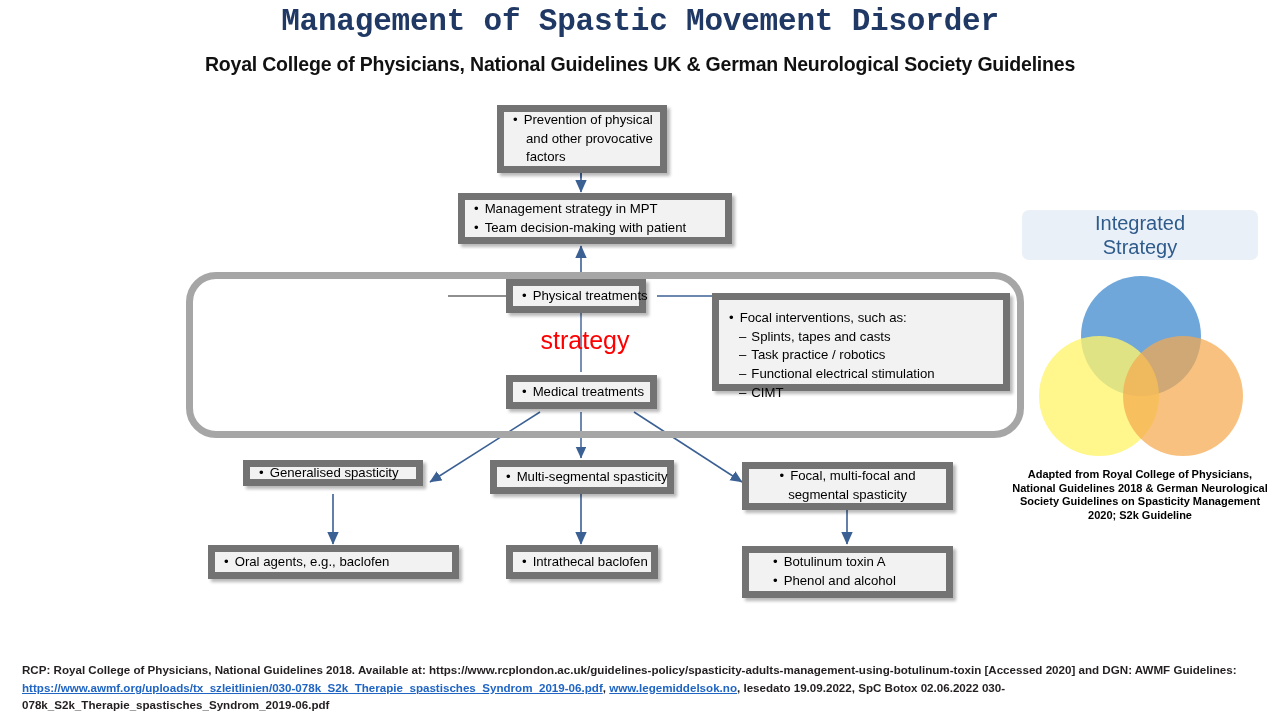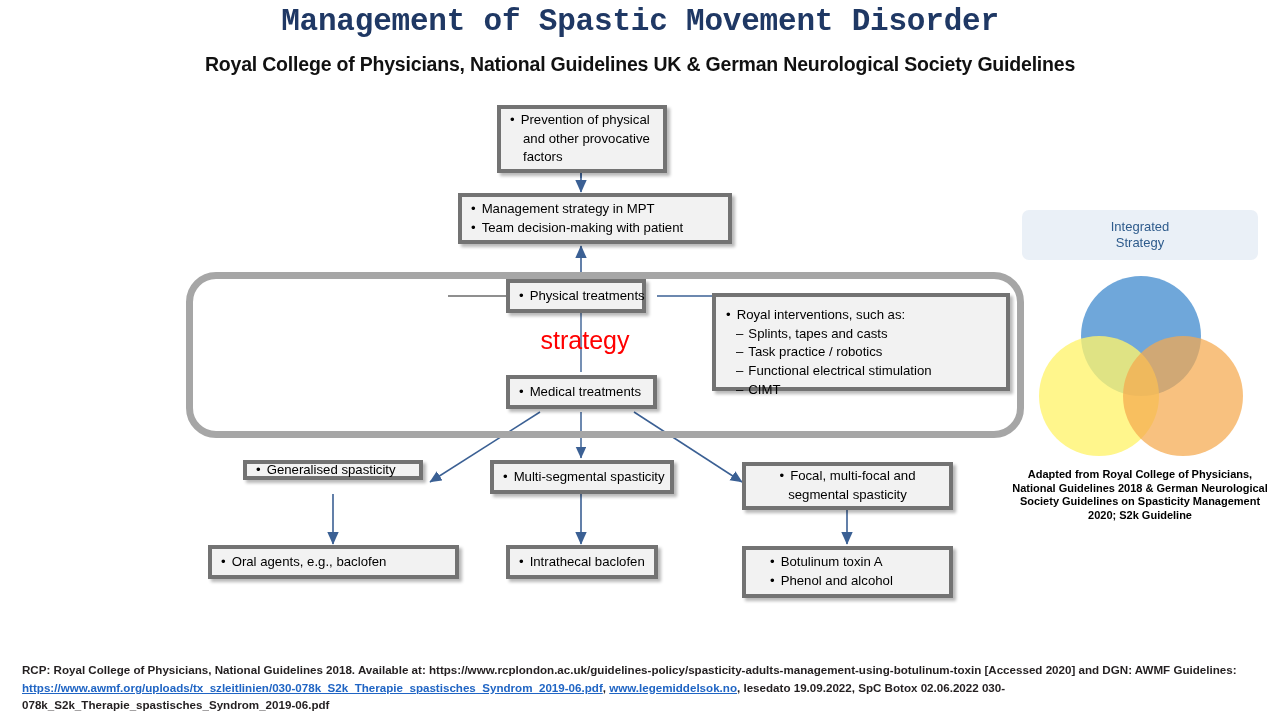--- a/index.html
+++ b/index.html
@@ -16,21 +16,21 @@
     font-size:31px;font-weight:bold;color:#1F3864;letter-spacing:-0.2px;font-family:Liberation Mono, monospace;
   }
   .subtitle{
     position:absolute;left:0;top:53px;width:1280px;text-align:center;
     font-size:19.5px;font-weight:bold;color:#111111;letter-spacing:-0.2px;
   }
 
   
   .box{
     position:absolute;box-sizing:border-box;
-    background:#f2f2f2;border:4px solid #737373;
+    background:#f2f2f2;border:7px solid #737373;
     box-shadow:3px 3px 3px rgba(0,0,0,0.28);
     font-size:13.2px;color:#000;line-height:1.42;
     padding:6px 9px;
   }
   .box.vcenter{display:flex;flex-direction:column;justify-content:center;}
   .box ul{margin:0;padding:0;list-style:none;}
   .box li{white-space:nowrap;}
   .bull:before{content:"\2022";margin-right:6px;}
   .dash{padding-left:10px;}
   .dash:before{content:"\2013";margin-right:5px;}
@@ -51,21 +51,21 @@
   }
 
   
   .connectors{position:absolute;left:0;top:0;width:1280px;height:720px;}
 
   
   .int-strategy{
     position:absolute;left:1022px;top:210px;width:236px;height:50px;
     background:#eaf0f7;border-radius:7px;
     display:flex;flex-direction:column;align-items:center;justify-content:center;
-    color:#2E5B8C;font-size:13px;line-height:1.22;
+    color:#2E5B8C;font-size:20px;line-height:1.22;
   }
   .venn{position:absolute;left:1016px;top:268px;width:250px;height:190px;}
   .caption{
     position:absolute;left:1006px;top:468px;width:268px;text-align:center;
     font-size:11px;font-weight:bold;color:#000;line-height:1.24;
   }
 
   
   .footnote{
     position:absolute;left:22px;top:661px;width:1248px;
@@ -137,21 +137,21 @@
 
   <div class="box vcenter" style="left:506px;top:375px;width:151px;height:34px;">
     <ul>
       <li class="bull">Medical treatments</li>
     </ul>
   </div>
 
 
   <div class="box" style="left:712px;top:293px;width:298px;height:98px;padding:9px 10px;">
     <ul>
-      <li class="bull">Royal interventions, such as:</li>
+      <li class="bull">Focal interventions, such as:</li>
       <li class="dash">Splints, tapes and casts</li>
       <li class="dash">Task practice / robotics</li>
       <li class="dash">Functional electrical stimulation</li>
       <li class="dash">CIMT</li>
     </ul>
   </div>
 
   <div class="box vcenter" style="left:243px;top:460px;width:180px;height:17px;">
     <ul>
       <li class="bull">Generalised spasticity</li>

